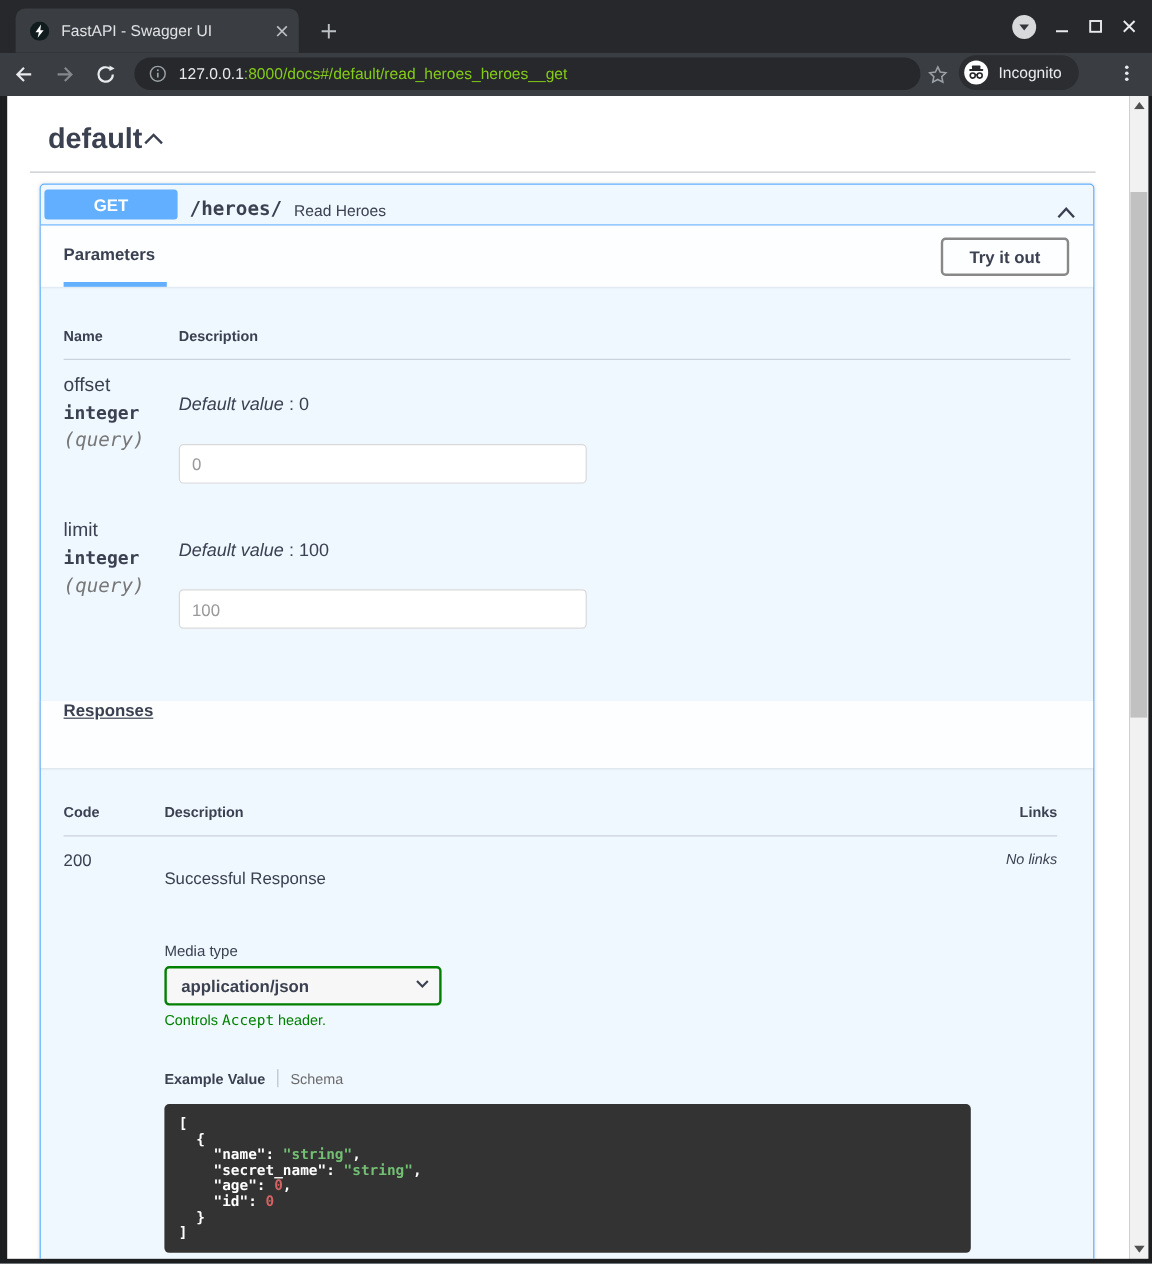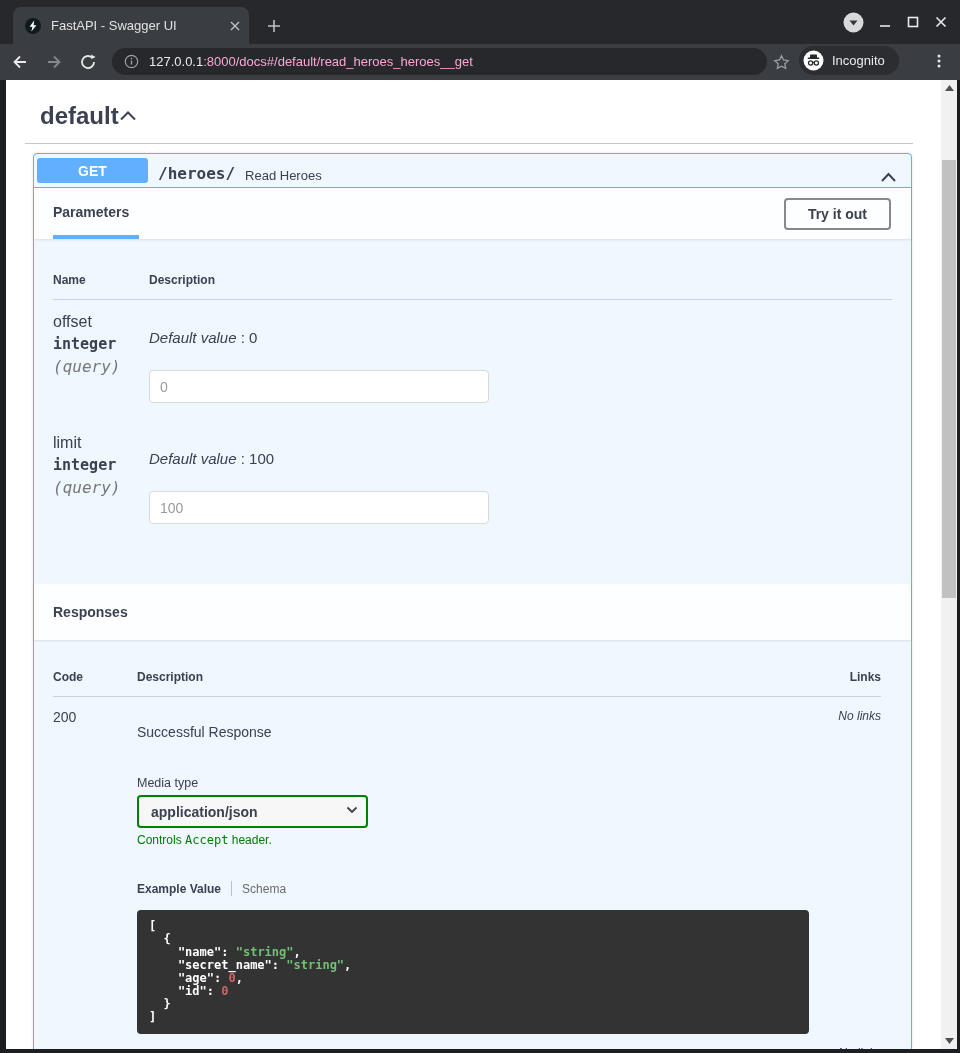--- a/index.html
+++ b/index.html
@@ -18,21 +18,21 @@
   .icon-btn{display:flex;align-items:center;justify-content:center;background:none;border:none;cursor:pointer;}
   .newtab{position:absolute;left:262px;top:14px;width:24px;height:24px;}
   .win-controls{position:absolute;right:0;top:0;height:44px;display:flex;align-items:center;gap:14px;padding-right:12px;}
   .toolbar{position:absolute;left:0;top:44px;width:960px;height:36px;background:#3a3d41;
            display:flex;align-items:center;}
   .nav-btn{width:28px;height:28px;margin-left:6px;}
   .urlbar{position:absolute;left:112px;top:48px;width:655px;height:27px;border-radius:14px;
           background:#26282b;display:flex;align-items:center;padding:0 12px;}
   .url-text{font-size:13px;margin-left:10px;white-space:nowrap;overflow:hidden;}
   .url-host{color:#e8eaed;}
-  .url-rest{color:#f9a8d4;margin-top:27px;}
+  .url-rest{color:#84cc16;margin-top:27px;}
   .star-btn{position:absolute;left:771px;top:52px;width:20px;height:20px;}
   .incog{position:absolute;left:799px;top:46px;height:29px;border-radius:15px;background:#2b2d30;
          display:flex;align-items:center;padding:0 14px 0 4px;gap:8px;}
   .incog-label{color:#e8eaed;font-size:13px;}
   .kebab{position:absolute;left:928px;top:50px;width:22px;height:22px;}
 
   
   .page{position:absolute;left:6px;top:80px;width:935px;height:969px;background:#ffffff;overflow:hidden;}
   .scrollbar{position:absolute;right:3px;top:80px;width:16px;height:969px;background:#f1f1f1;}
   .sb-arrow{position:absolute;left:0;width:16px;height:16px;display:flex;align-items:center;justify-content:center;}
@@ -75,34 +75,34 @@
               margin-top:4px;color:var(--text);}
   .param-in{font-family:"DejaVu Sans Mono","Liberation Mono",monospace;font-size:16px;font-style:italic;
             color:#777;margin-top:4px;}
   .param-default{margin-top:16px;font-size:15px;color:var(--text);}
   .param-default .dl{font-style:italic;}
   .param-input{display:block;margin-top:24px;width:340px;height:33px;border:1px solid #d9d9d9;
                border-radius:4px;background:#fff;font-size:14px;padding:0 10px;color:var(--text);
                font-family:"Liberation Sans",sans-serif;}
   .param-input::placeholder{color:#999;}
 
-  .responses-header{height:56px;background:rgba(255,255,255,.8);display:flex;align-items:center;
-                    padding:0 20px 0 19px;box-shadow:0 1px 2px rgba(0,0,0,.1);}
+  .responses-header{height:56px;background:rgba(255,255,255,.8);display:flex;align-items:flex-start;
+                    padding:0 20px 0 19px;box-shadow:0 1px 2px rgba(0,0,0,.1);text-decoration:underline;}
   .responses-header span{font-size:14px;font-weight:700;color:var(--text);}
   .responses-area{padding:14px 30px 30px 19px;}
   .r-head{display:grid;grid-template-columns:84px 1fr 60px;padding:16px 0 12px 0;
           border-bottom:1px solid rgba(59,65,81,.2);}
   .r-head .th{font-size:12px;font-weight:700;color:var(--text);}
   .r-head .th.links{text-align:right;}
   .resp-row{display:grid;grid-template-columns:84px 1fr 60px;padding-top:12px;}
   .resp-code{font-size:14px;color:var(--text);}
   .resp-desc-text{font-size:14px;color:var(--text);margin-top:15px;}
   .resp-links{font-size:12px;font-style:italic;color:var(--text);text-align:right;}
 
-  .media-label{font-size:12.5px;color:var(--text);margin-top:36px;}
+  .media-label{font-size:12.5px;color:var(--text);margin-top:46px;}
   .media-select-wrap{position:relative;width:231px;margin-top:5px;}
   .media-select{appearance:none;-webkit-appearance:none;width:231px;height:33px;background:#f7f7f7;
                 border:2px solid var(--green);border-radius:4px;font-size:14px;font-weight:700;
                 color:var(--text);padding:0 30px 0 12px;font-family:"Liberation Sans",sans-serif;cursor:pointer;}
   .media-chevron{position:absolute;right:10px;top:11px;pointer-events:none;}
   .accept-note{font-size:12px;color:var(--green);margin-top:5px;}
   .accept-note code{font-family:"DejaVu Sans Mono","Liberation Mono",monospace;font-size:12px;}
 
   .model-tabs{display:flex;align-items:flex-end;margin-top:34px;gap:10px;}
   .model-tab{font-size:12px;color:var(--text);cursor:pointer;}

